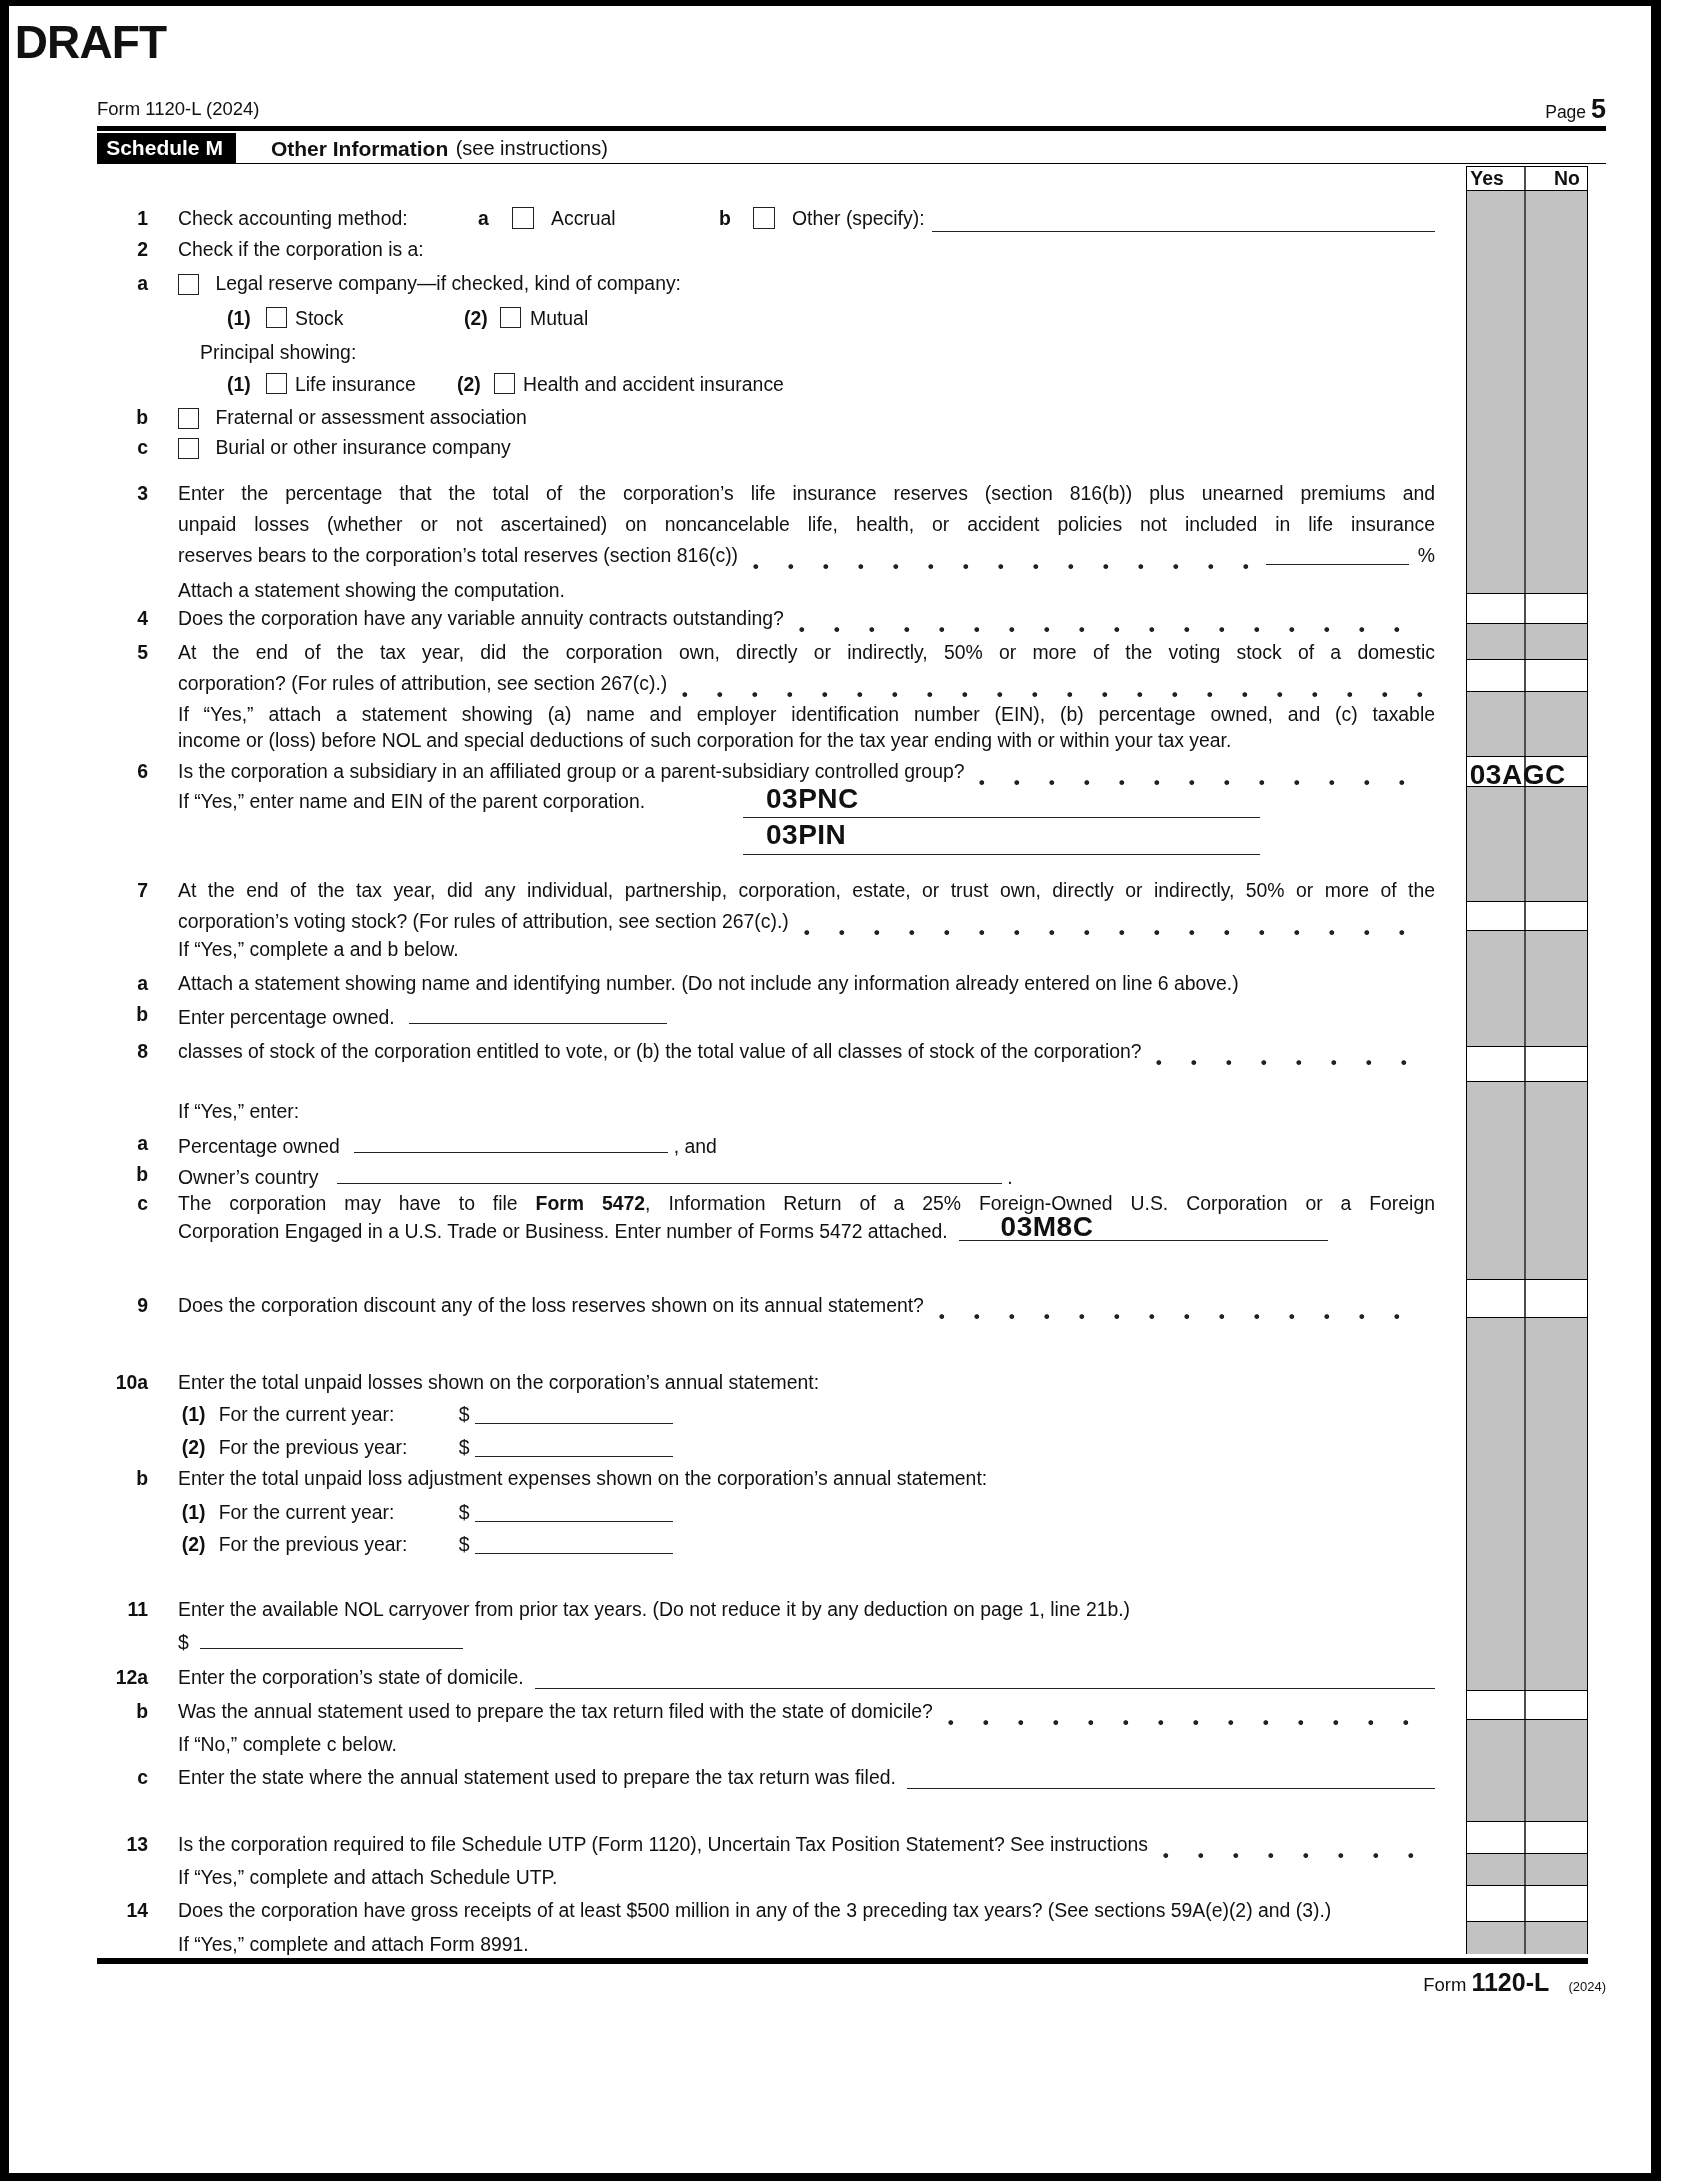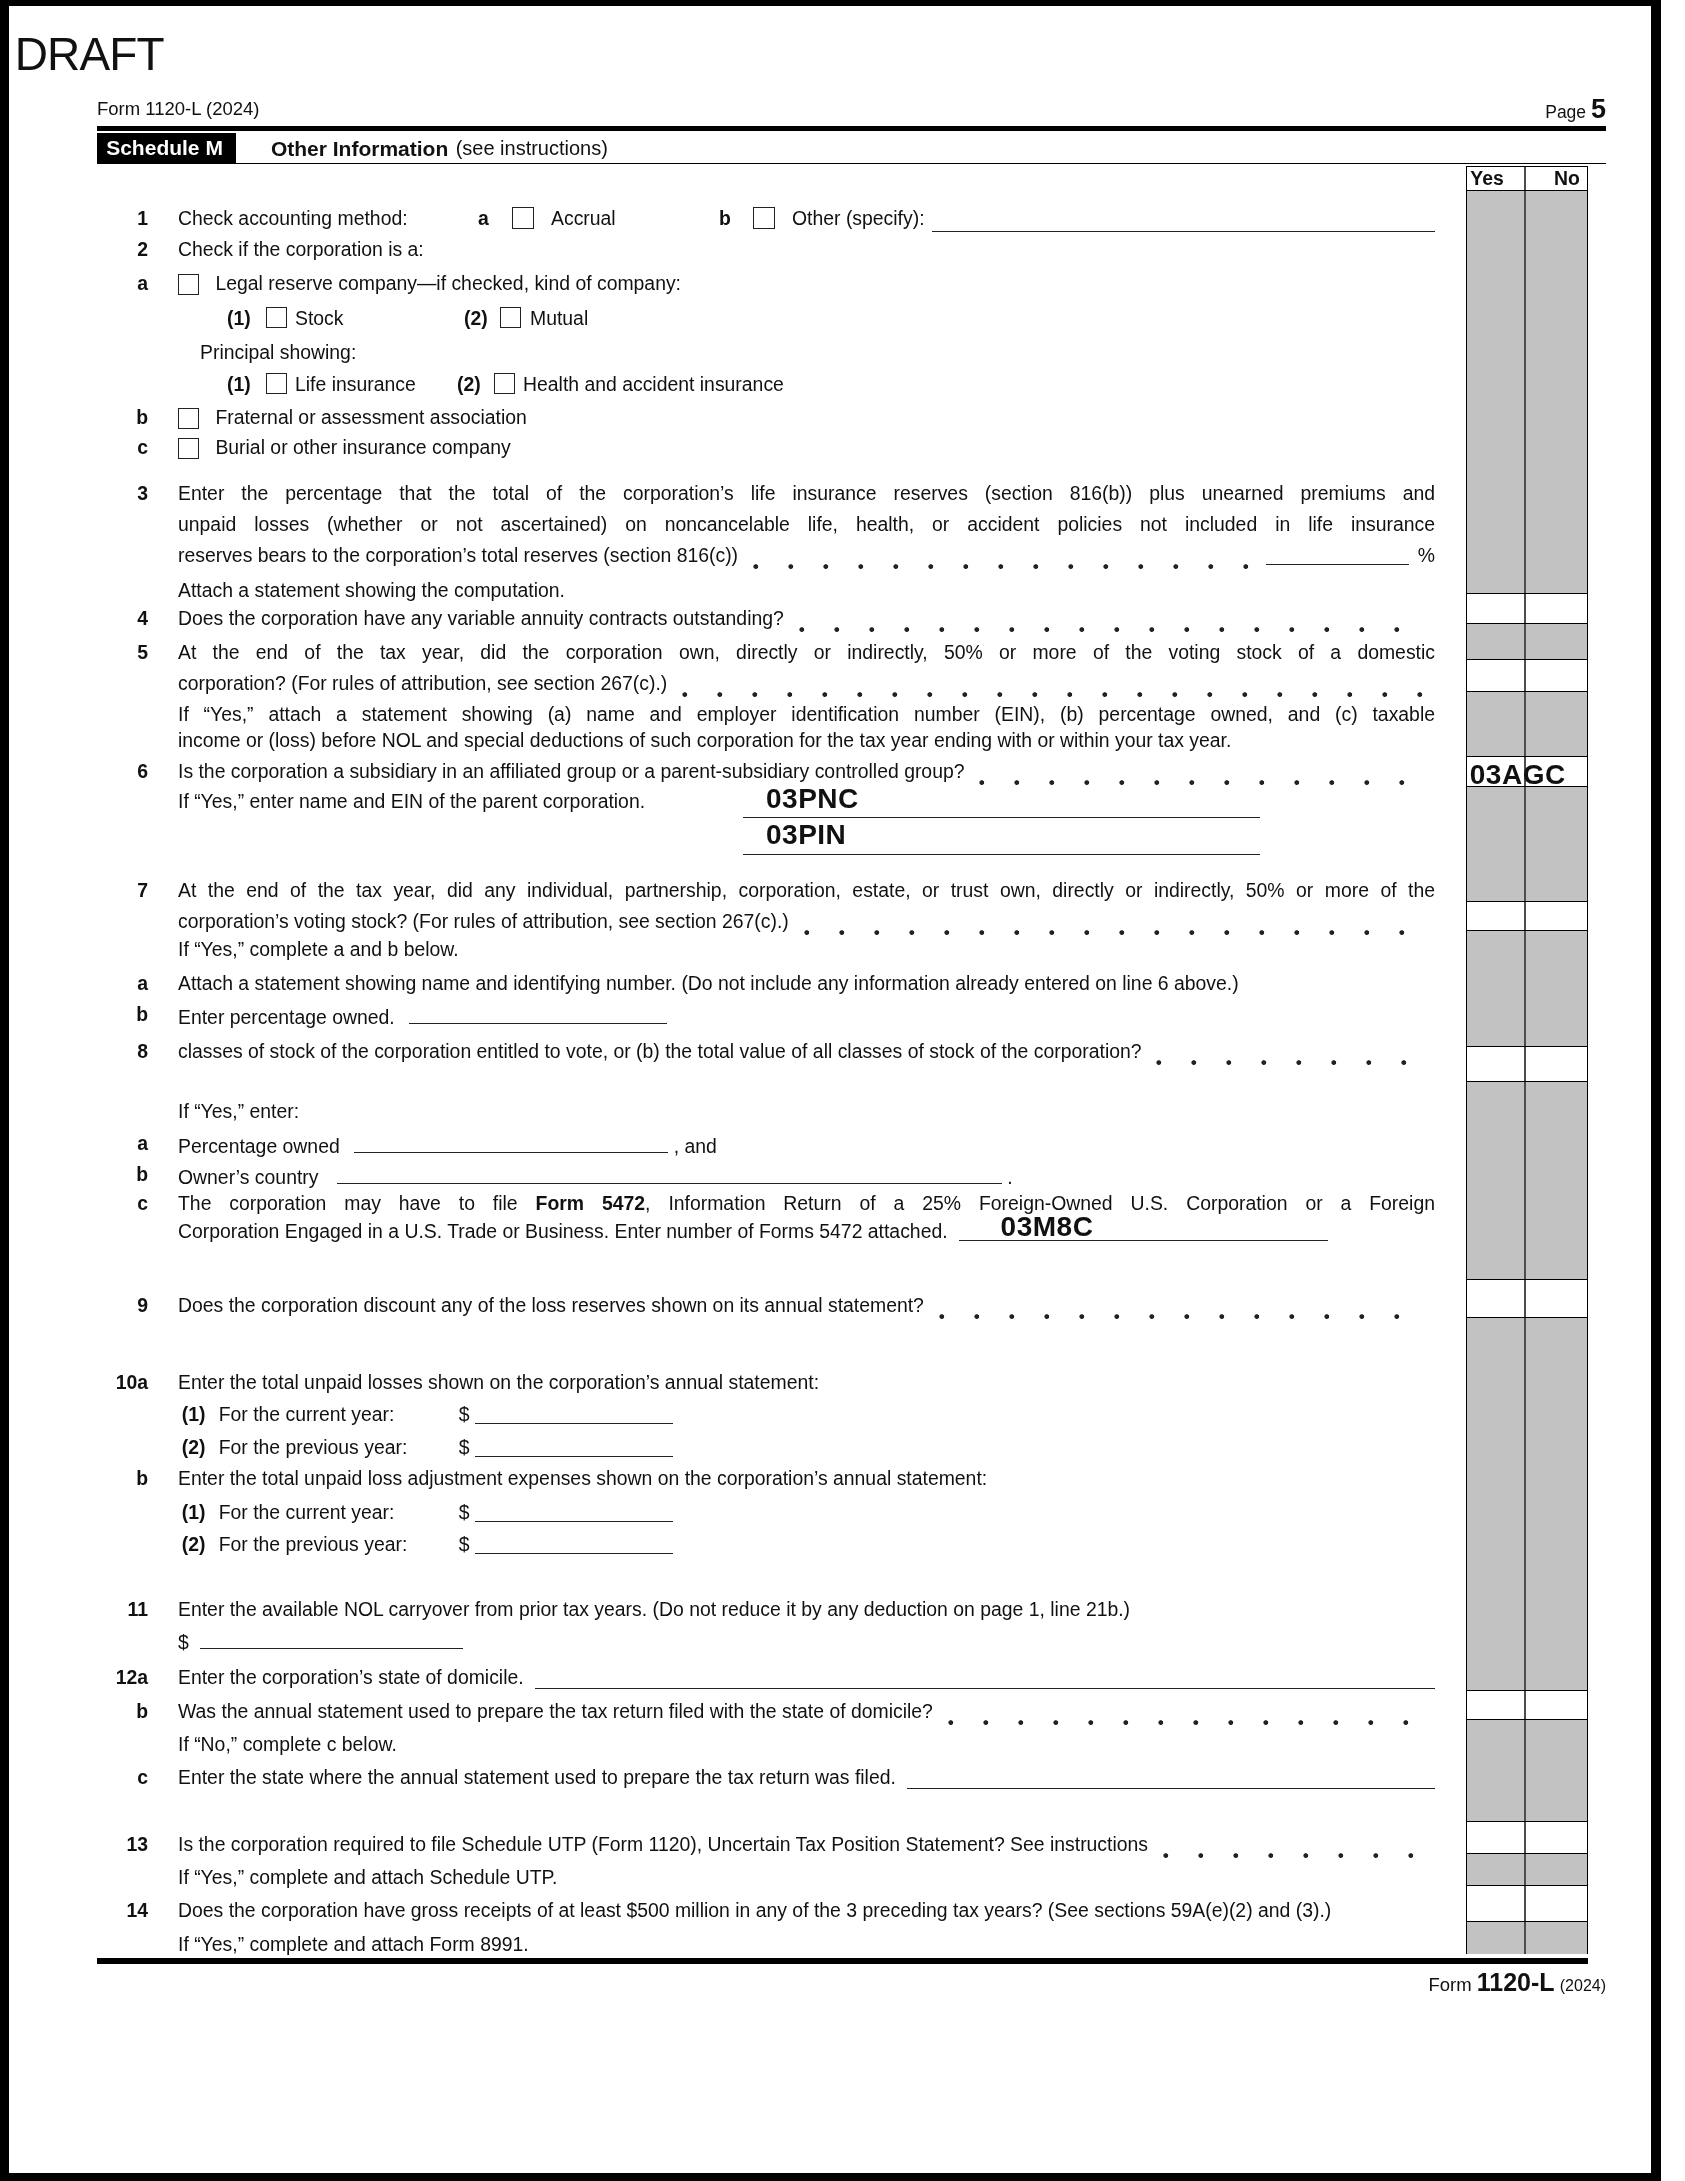--- a/index.html
+++ b/index.html
@@ -5,21 +5,21 @@
   html,body { margin:0; padding:0; background:#888; }
   .sheet {
     position:relative; width:1685px; height:2182px; background:#fff;
     font-family:"Liberation Sans", sans-serif; color:#111; overflow:hidden;
   }
   .frame {
     position:absolute; left:0; top:0; width:1661px; height:2182px;
     box-sizing:border-box; border-left:9.2px solid #000; border-top:6.5px solid #000;
     border-right:10px solid #000; border-bottom:9.2px solid #000; pointer-events:none;
   }
-  .draft { position:absolute; left:14.8px; top:14.8px; font-size:46px; font-weight:400; letter-spacing:-0.9px;margin-top:12px; }
+  .draft { position:absolute; left:14.8px; top:14.8px; font-size:46px; font-weight:700; letter-spacing:-0.9px; }
   .formid { position:absolute; left:97px; top:98px; font-size:18.5px; }
   .pageno { position:absolute; left:1329px; top:94px; width:277px; text-align:right; font-size:17.5px; }
   .pageno b { font-size:27px; font-weight:800; }
   .hrule { position:absolute; left:97px; width:1509px; height:4.6px; background:#000; top:126px; }
   .schedbar { position:absolute; left:97px; top:134px; width:1509px; height:30px; display:flex; align-items:center; border-bottom:1.8px solid #000; box-sizing:border-box; }
   .schedbox { background:#000; color:#fff; font-weight:bold; font-size:21px; padding:2.8px 13px 4.6px 9.2px; }
   .schedtitle { font-weight:bold; font-size:21px; margin-left:35px; }
   .schedsub { font-size:20px; margin-left:7.4px; }
 
   .line { position:absolute; left:97px; width:1338px; display:flex; font-size:19.4px; }
@@ -48,21 +48,21 @@
   .seg { position:relative; width:100%; box-sizing:border-box; }
   .seg::after { content:""; position:absolute; top:0; bottom:0; left:57px; width:1.8px; background:#4d4d4d; }
   .seg.g { background:#c2c2c2; }
   .seg.w { background:#fff; border-top:1.8px solid #000; border-bottom:1.8px solid #000; display:flex; }
   .seg.hd { background:#fff; border-top:1.8px solid #000; border-bottom:1.8px solid #000; display:flex; align-items:center; font-weight:bold; font-size:19.4px;gap:40px; }
   .half { flex:1 1 50%; text-align:center; }
   .agc { position:absolute; left:2.8px; top:1.8px; z-index:1; }
   .botrule { position:absolute; left:97px; top:1958px; width:1491px; height:5.5px; background:#000; }
   .footer { position:absolute; left:923px; top:1968px; width:683px; text-align:right; font-size:18.5px; }
   .footer b { font-size:25px; font-weight:800; }
-  .footer .yr { font-size:16px; }
+  .footer .yr { font-size:13px;margin-left:14px; }
 </style>
 </head>
 <body>
 
 <div class="sheet">
   <div class="frame"></div>
 
   <div class="draft">DRAFT</div>
   <div class="formid">Form 1120-L (2024)</div>
   <div class="pageno">

